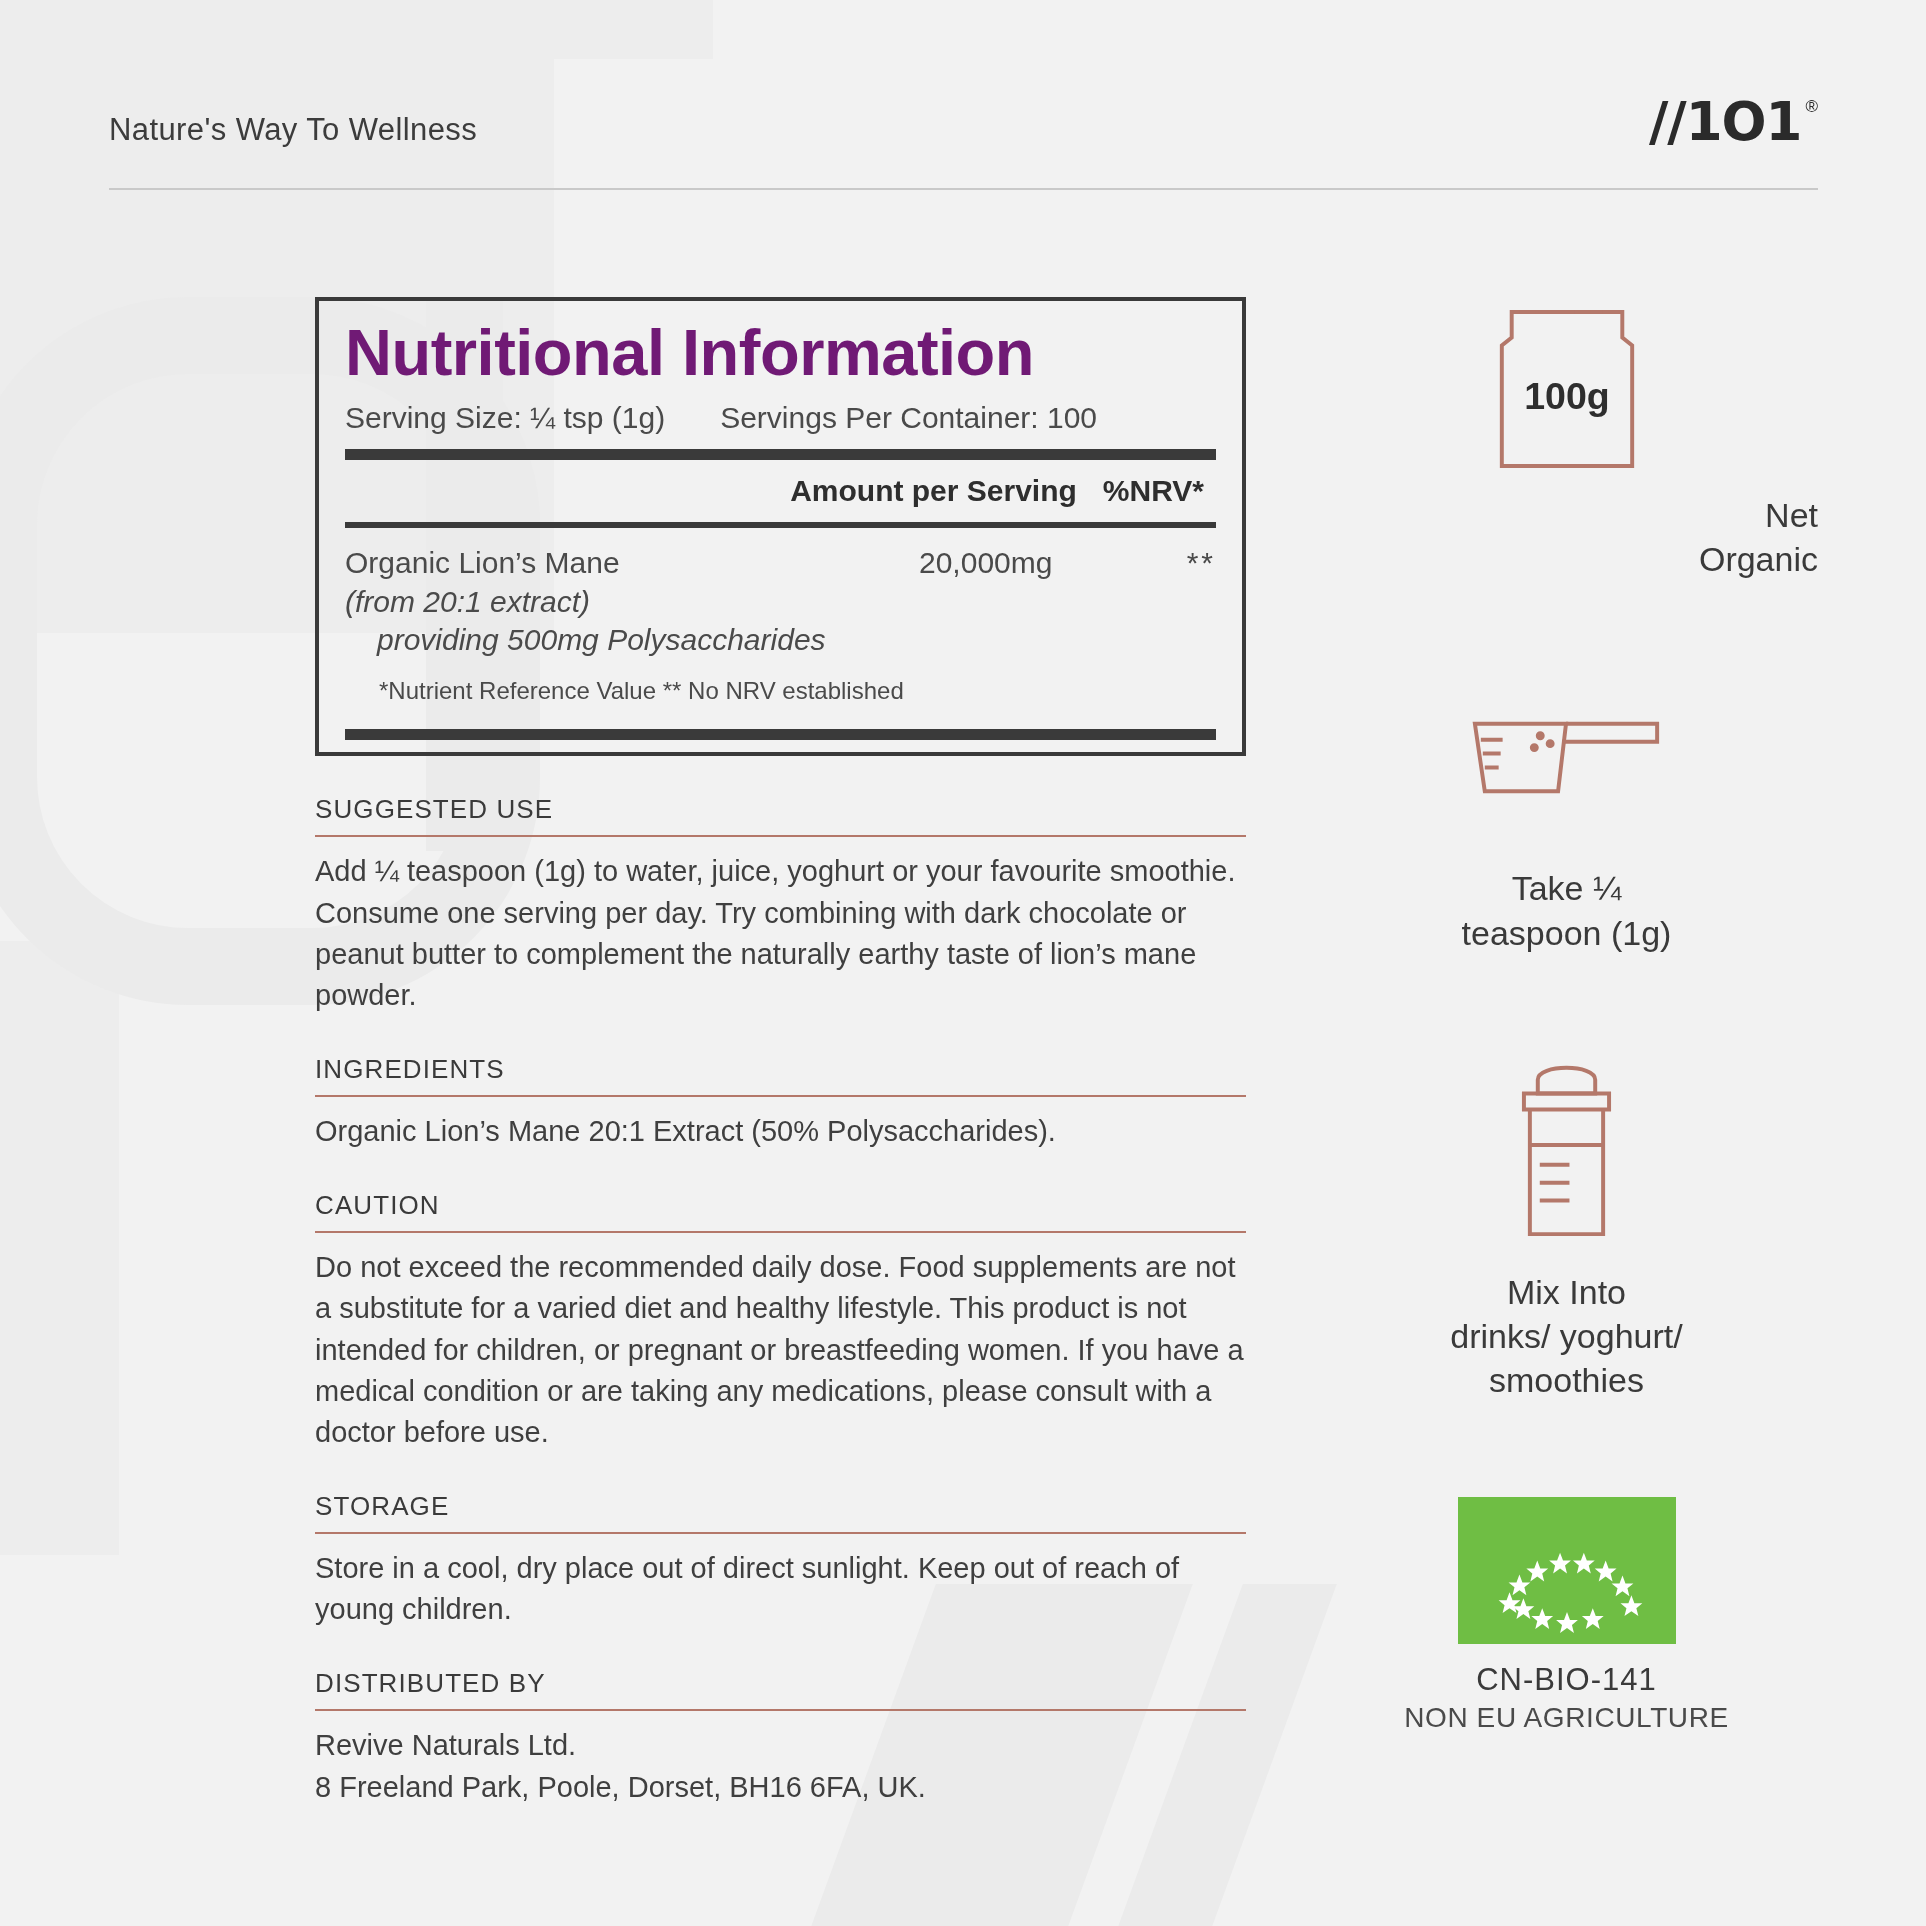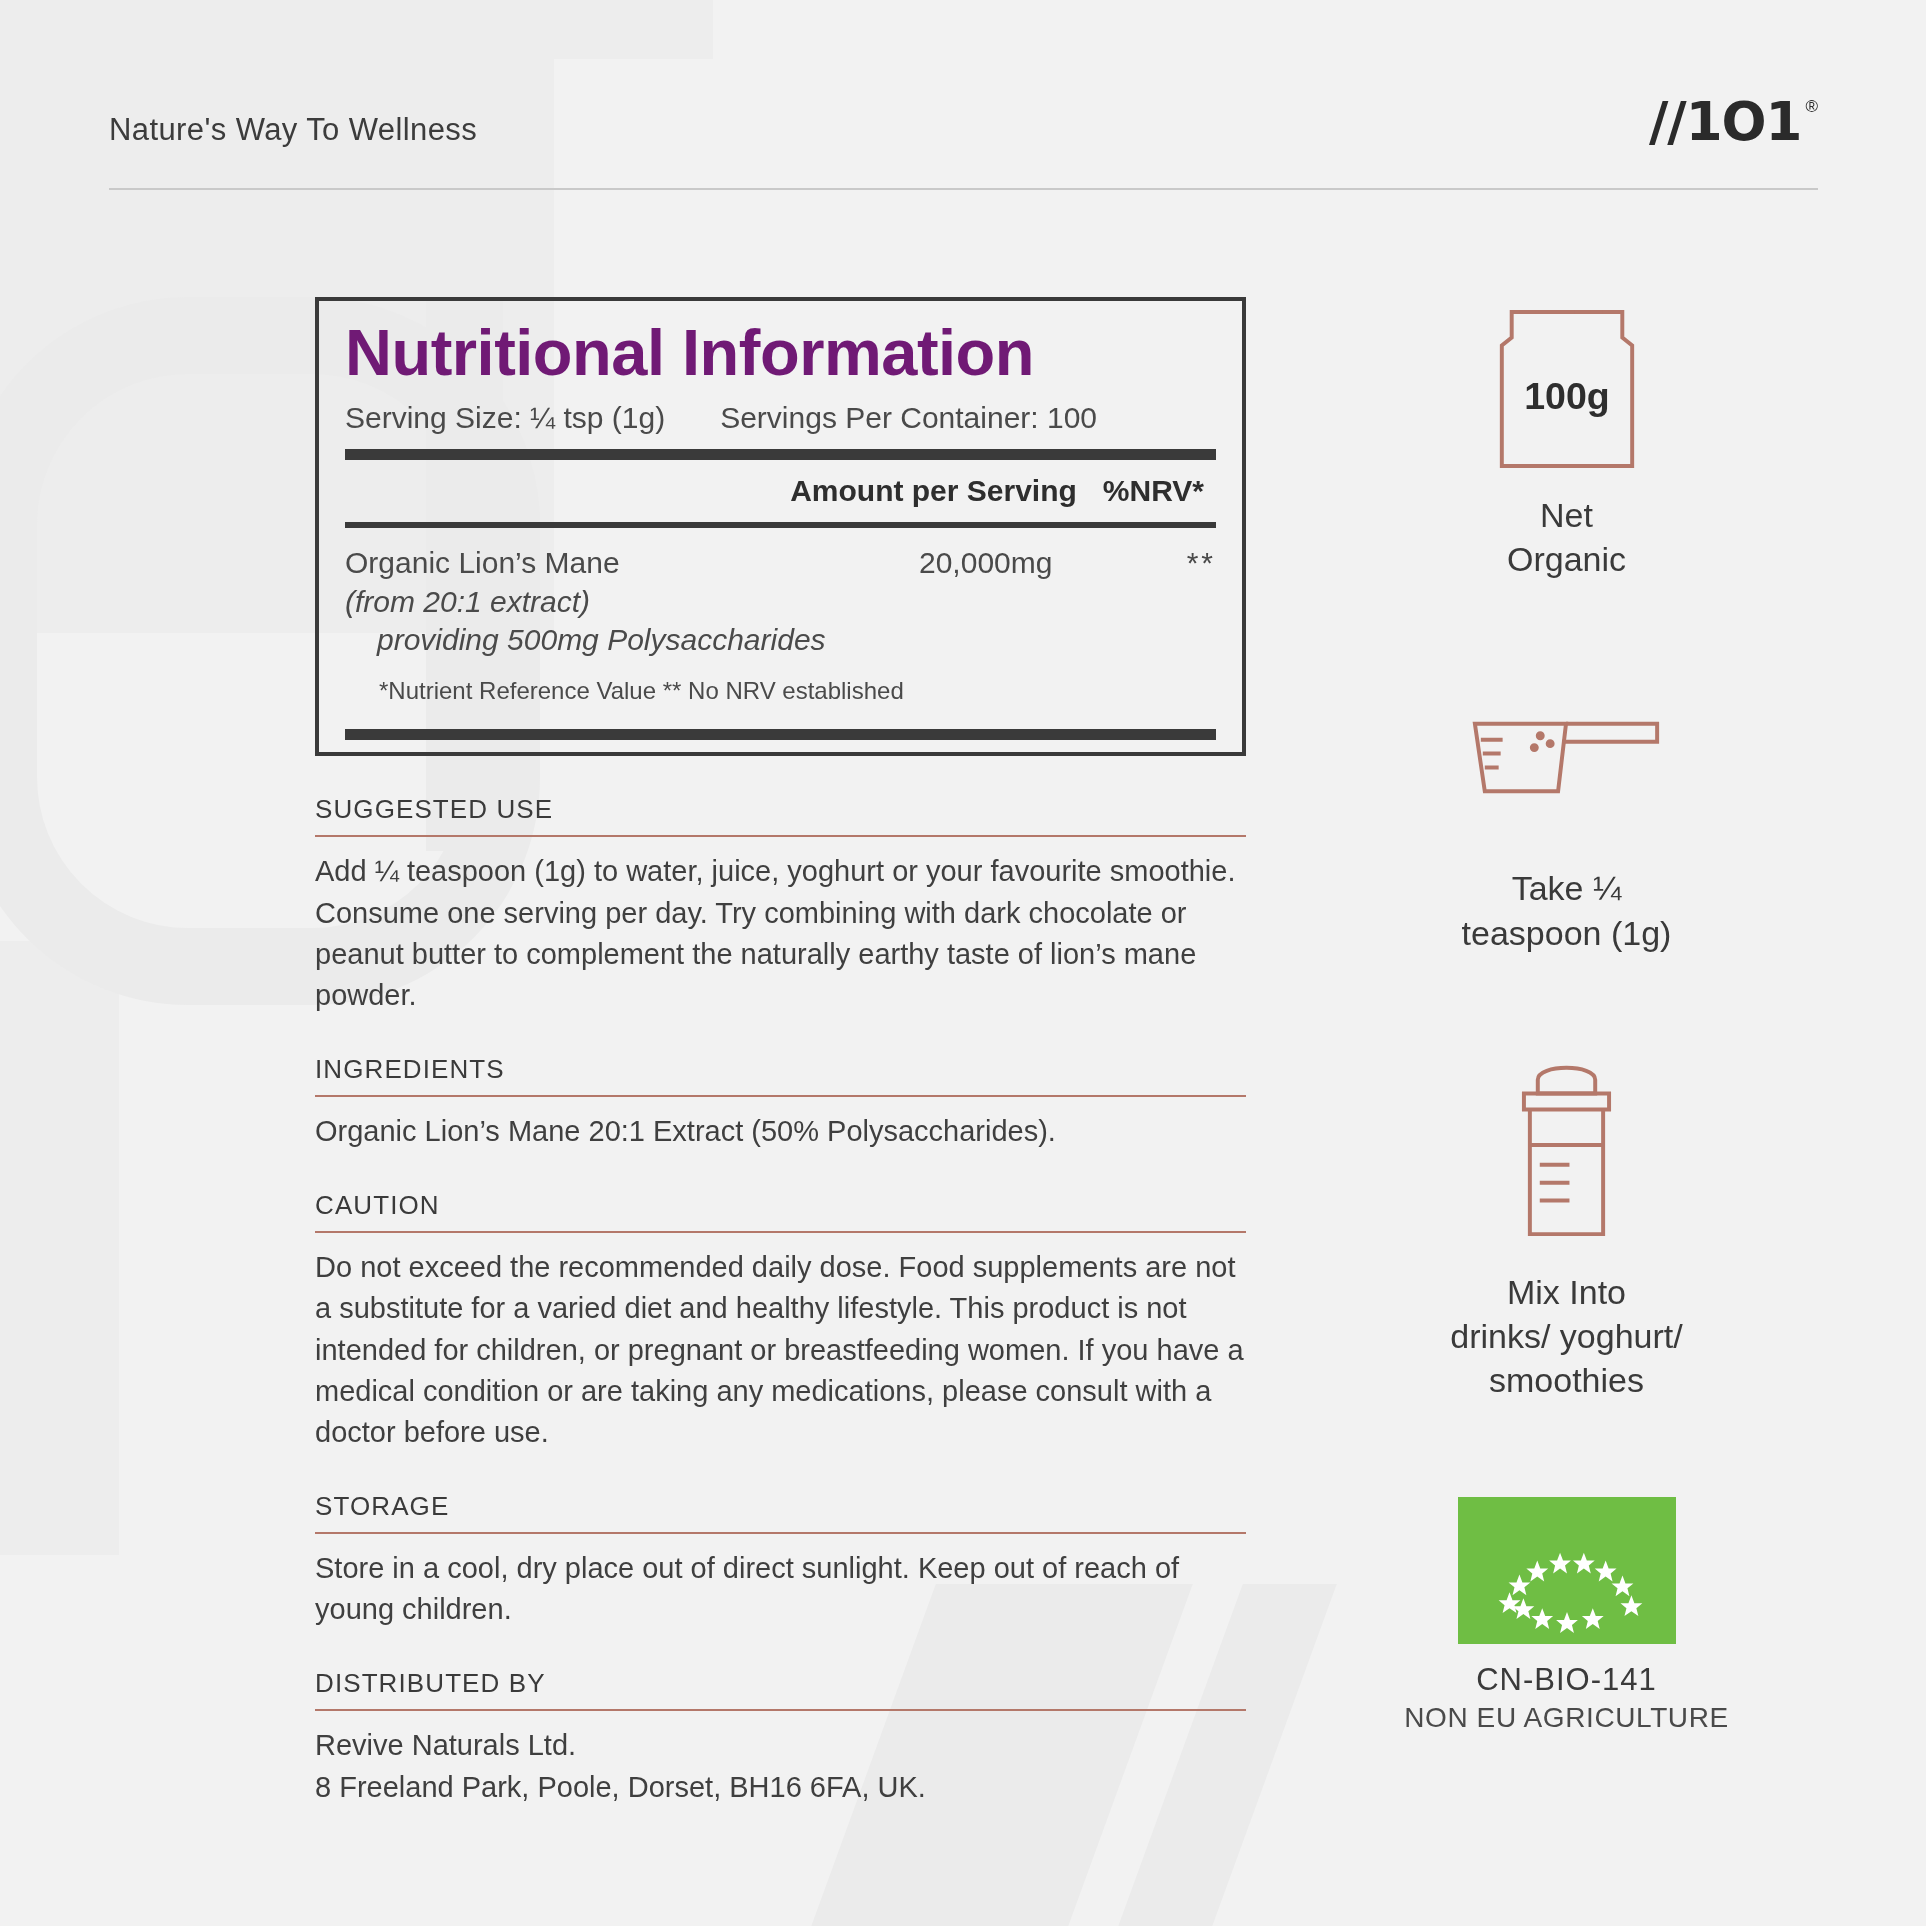--- a/index.html
+++ b/index.html
@@ -187,21 +187,21 @@
   .section-body {
     font-size: 29px;
     line-height: 1.42;
     color: #3f3f3f;
     padding-top: 14px;
   }
   .section-body .line { display: block; }
 
   
   .icon-block { margin-bottom: 95px; }
-  .icon-block:first-child { margin-top: 6px; }
+  .icon-block:first-child { margin-top: 6px; text-align: right; }
   .icon-caption {
     font-size: 34px;
     line-height: 1.3;
     color: #3a3a3a;
     margin-top: 22px;
   }
   .icon-wrap {
     display: flex;
     justify-content: center;
     align-items: center;

